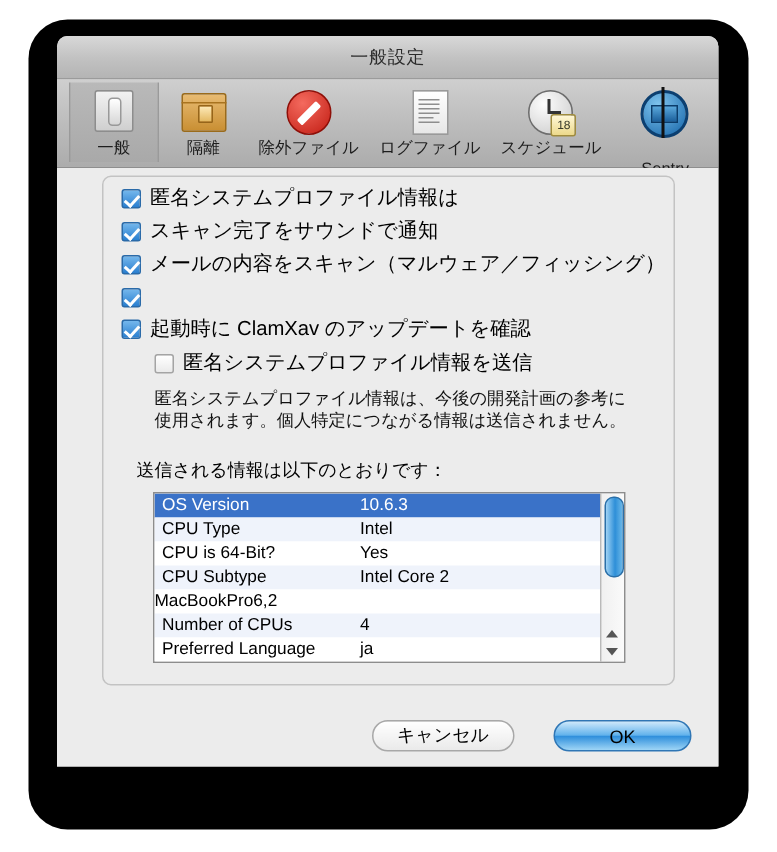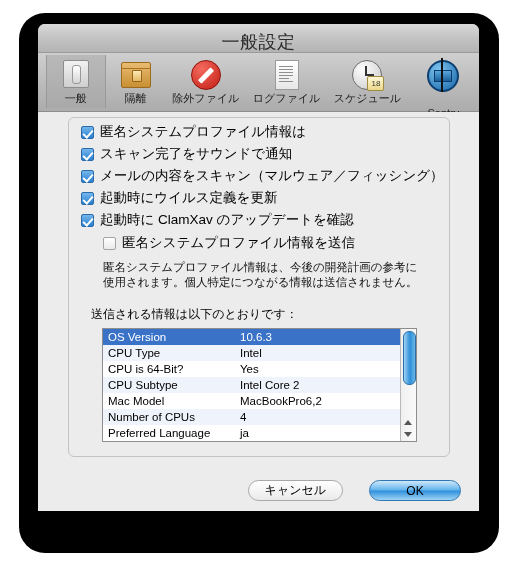--- a/index.html
+++ b/index.html
@@ -13,21 +13,21 @@
   
   #window{position:absolute;left:38px;top:24px;width:441px;height:487px;
           background:#ececec;overflow:hidden;
           border-top-left-radius:7px;border-top-right-radius:7px;}
 
   
   #titlebar{height:28px;position:relative;
             background:linear-gradient(to bottom,#d8d8d8 0%,#c2c2c2 52%,#b4b4b4 100%);
             border-bottom:1px solid #9b9b9b;}
   #title{position:absolute;left:0;right:0;top:6px;text-align:center;
-         font-size:18px;color:#2b2b2b;letter-spacing:.5px;}
+         font-size:12px;color:#2b2b2b;letter-spacing:.5px;}
 
   
   #toolbar{height:56px;position:relative;display:flex;align-items:flex-start;
            padding:2px 0 0 8px;
            background:linear-gradient(to bottom,#cfcfcf 0%,#bdbdbd 48%,#acacac 100%);
            border-bottom:1px solid #8e8e8e;}
   .tbitem{width:62px;display:flex;flex-direction:column;align-items:center;
           padding-top:3px;cursor:default;}
   .tbitem.sel{background:linear-gradient(to bottom,#b9b9b9,#a9a9a9);
               border-left:1px solid #9a9a9a;border-right:1px solid #9a9a9a;
@@ -201,21 +201,20 @@
       <div class="row">
         <span class="cb on"></span>
         <span class="cblabel">スキャン完了をサウンドで通知</span>
       </div>
       <div class="row">
         <span class="cb on"></span>
         <span class="cblabel">メールの内容をスキャン（マルウェア／フィッシング）</span>
       </div>
       <div class="row">
         <span class="cb on"></span>
-        <span class="cblabel">起動時にウイルス定義を更新</span>
       </div>
       <div class="row">
         <span class="cb on"></span>
         <span class="cblabel">起動時に ClamXav のアップデートを確認</span>
       </div>
       <div class="row indent">
         <span class="cb off"></span>
         <span class="cblabel">匿名システムプロファイル情報を送信</span>
       </div>
 
@@ -234,21 +233,20 @@
           </div>
           <div class="trow">
             <span class="tkey">CPU is 64-Bit?</span>
             <span class="tval">Yes</span>
           </div>
           <div class="trow">
             <span class="tkey">CPU Subtype</span>
             <span class="tval">Intel Core 2</span>
           </div>
           <div class="trow">
-            <span class="tkey">Mac Model</span>
             <span class="tval">MacBookPro6,2</span>
           </div>
           <div class="trow">
             <span class="tkey">Number of CPUs</span>
             <span class="tval">4</span>
           </div>
           <div class="trow">
             <span class="tkey">Preferred Language</span>
             <span class="tval">ja</span>
           </div>

